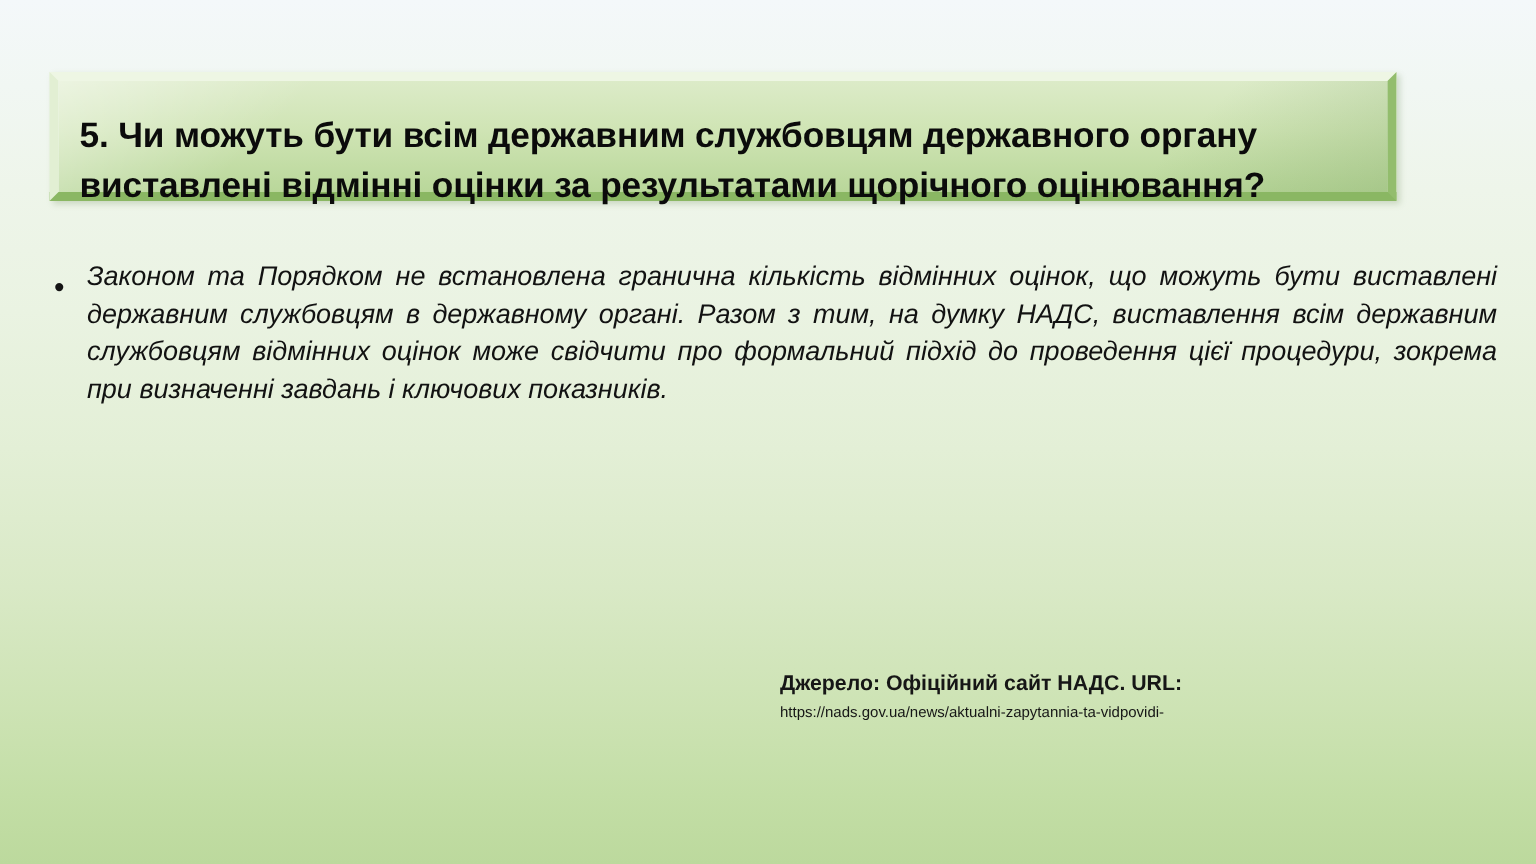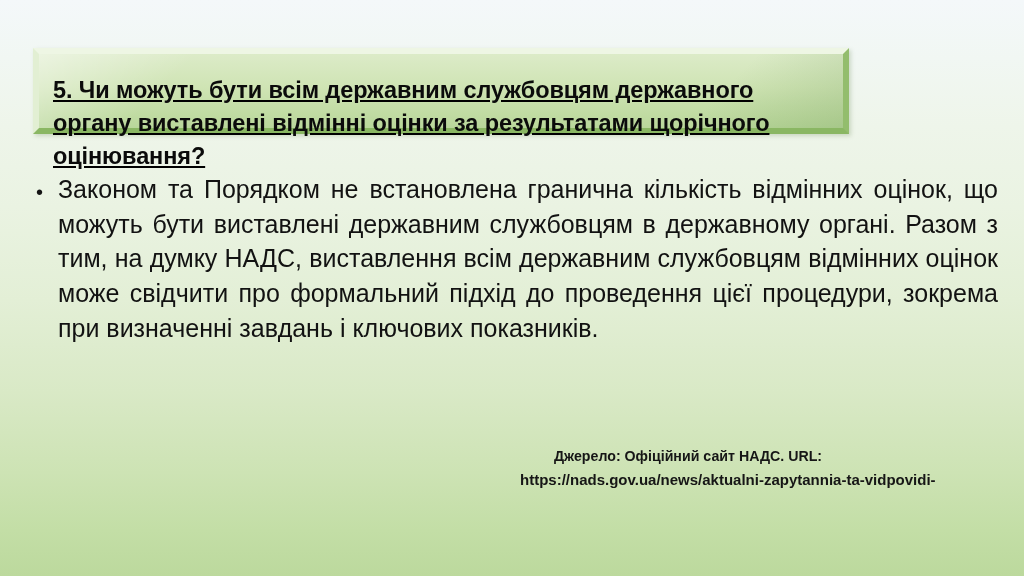--- a/index.html
+++ b/index.html
@@ -30,30 +30,29 @@
         #c3dea6 92%,
         #bcd99d 100%);
     overflow: hidden;
   }
 
   
   .title-bar {
     position: absolute;
     left: 33px;
     top: 48px;
-    width: 816px;
+    width: 898px;
     height: 86px;
     box-sizing: border-box;
     background: linear-gradient(to bottom, #dcebc8 0%, #cfe4b4 45%, #b9d79a 100%);
     border-top: 6px solid #eef6e4;
     border-left: 6px solid #e2efd3;
     border-right: 6px solid #93bd6d;
     border-bottom: 6px solid #8ab763;
     box-shadow: 2px 2px 4px rgba(110, 140, 90, 0.28);
-    text-decoration: underline;
   }
   .title-bar::before {
     
     content: "";
     position: absolute;
     inset: 0;
     pointer-events: none;
     background:
       linear-gradient(135deg, rgba(255,255,255,0.45) 0%, rgba(255,255,255,0) 18%),
       linear-gradient(315deg, rgba(120,160,95,0.28) 0%, rgba(120,160,95,0) 18%);
@@ -87,46 +86,46 @@
     flex: 0 0 auto;
     width: 22px;
     padding-top: 10px;
     font-size: 20px;
     line-height: 1;
     color: #141414;
     text-align: left;
   }
   .bullet-text {
     flex: 1 1 auto;
-    font-size: 25px;
+    font-size: 18px;
     line-height: 1.385;
     color: #121212;
     text-align: justify;
     text-justify: inter-word;
     hyphens: none;
+    font-style: italic;
   }
 
   
   .source-block {
     position: absolute;
     left: 520px;
     top: 446px;
     width: 470px;
     color: #161616;
   }
   .source-label {
     font-size: 14.2px;
     font-weight: bold;
     line-height: 1.45;
     margin-bottom: 1px;
-    margin-left: 34px;
   }
   .source-url {
-    font-size: 15px;
-    font-weight: bold;
+    font-size: 10px;
+    font-weight: normal;
     line-height: 1.58;
     word-break: break-all;
   }
   .source-url span {
     display: block;
   }
 </style>
 </head>
 <body>
 

